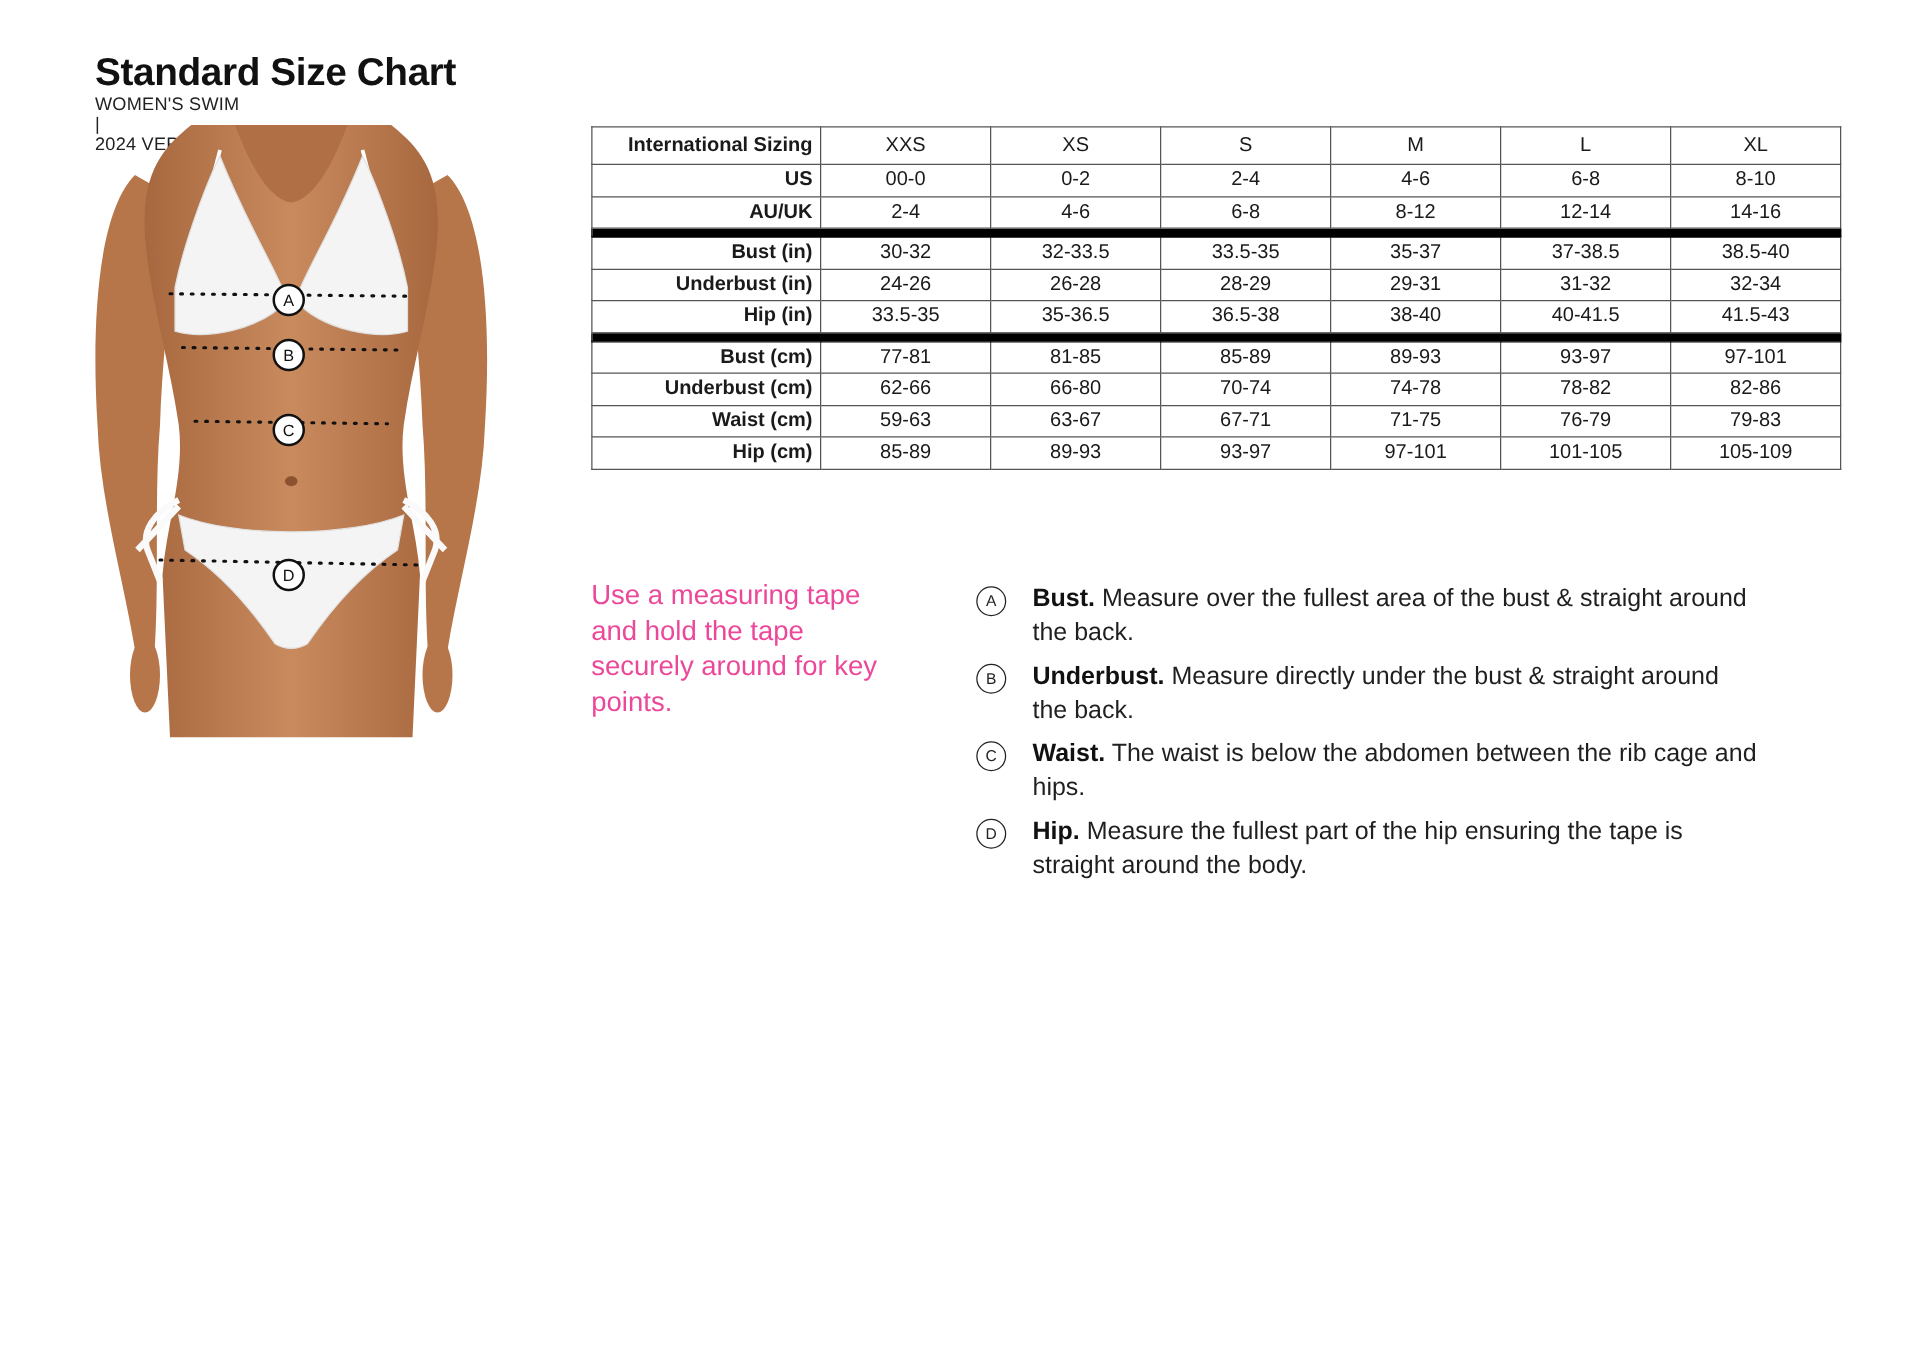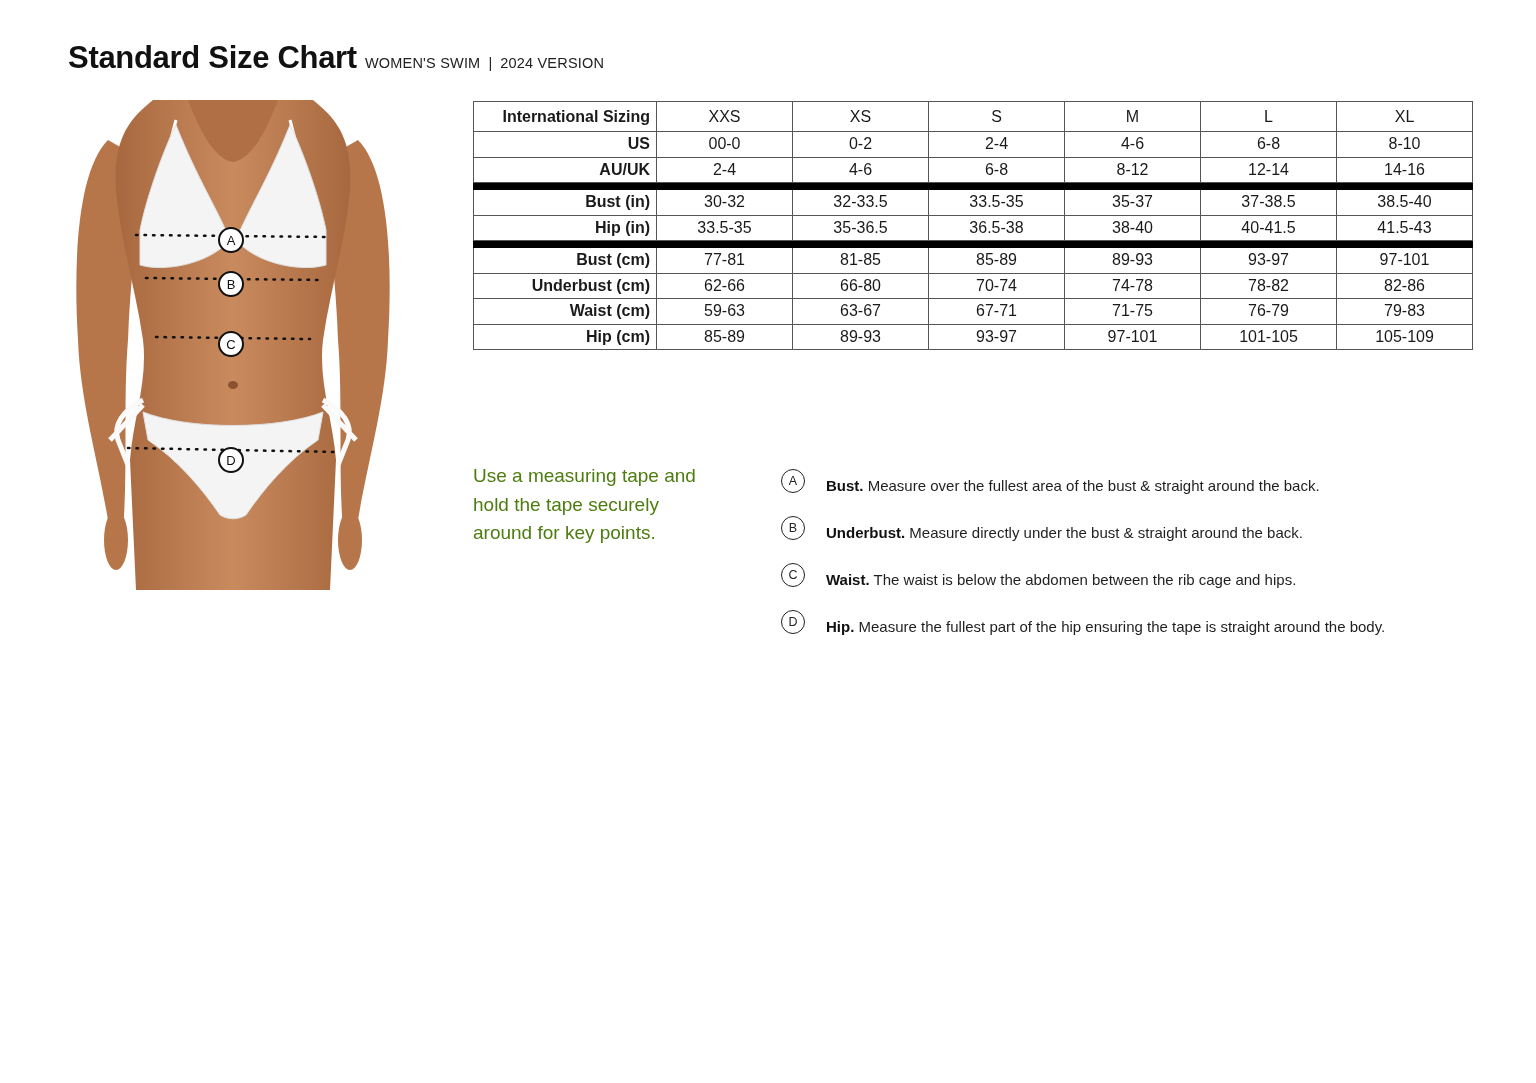--- a/index.html
+++ b/index.html
@@ -2,21 +2,21 @@
 <html><head>
 <meta charset="utf-8">
 <style>
   html, body { margin: 0; padding: 0; background: #ffffff; }
   body {
     width: 1536px; height: 1083px; position: relative; overflow: hidden;
     font-family: "Liberation Sans", "DejaVu Sans", sans-serif; color: #111111;
   }
   .title-row {
     position: absolute; left: 68px; top: 40px;
-    display: flex; align-items: baseline; white-space: nowrap;
+    display: flex; align-items: baseline; white-space: nowrap; flex-direction: column;
   }
   .title-main { font-size: 31px; font-weight: 700; letter-spacing: -0.3px; color: #111; }
   .title-sub { font-size: 14.5px; margin-left: 8px; color: #222; letter-spacing: 0.2px; }
   .title-sep { font-size: 14.5px; margin: 0 8px; color: #222; }
 
   
   .figure {
     position: absolute; left: 68px; top: 100px; width: 330px; height: 490px;
   }
   .figure svg { width: 100%; height: 100%; display: block; }
@@ -33,30 +33,30 @@
     border: 1px solid #555555; height: 24.5px; padding: 0 6px;
     text-align: center; font-weight: 400; color: #1a1a1a; line-height: 1;
   }
   .size-table th { font-weight: 400; height: 29px; }
   .size-table td.rlabel, .size-table th.rlabel { text-align: right; font-weight: 700; }
   .size-table tr.sep td { height: 6px; padding: 0; background: #000; border-color: #000; }
 
   
   .intro {
     position: absolute; left: 473px; top: 462px; width: 230px;
-    font-size: 19px; line-height: 28.5px; color: #4d7c0f;
+    font-size: 22px; line-height: 28.5px; color: #ec4899;
   }
   .measures { position: absolute; left: 781px; top: 466px; width: 640px; }
   .measure { display: flex; align-items: flex-start; margin-bottom: 8px; }
   .badge {
     flex: 0 0 auto; width: 24px; height: 24px; border: 1.6px solid #222; border-radius: 50%;
     box-sizing: border-box; display: flex; align-items: center; justify-content: center;
     font-size: 12.5px; color: #222; margin-top: 3px; margin-right: 21px;
   }
-  .measure-text { font-size: 15px; line-height: 39px; color: #1f1f1f; width: 580px; }
+  .measure-text { font-size: 20px; line-height: 27px; color: #1f1f1f; width: 580px; }
   .measure-text b { font-weight: 700; color: #111; }
 </style>
 </head>
 <body>
 
 <div class="title-row">
   <span class="title-main">Standard Size Chart</span>
   <span class="title-sub">WOMEN'S SWIM</span>
   <span class="title-sep">|</span>
   <span class="title-sub" style="margin-left:0">2024 VERSION</span>
@@ -165,20 +165,29 @@
       <tr>
         <td class="rlabel">Bust (in)</td>
         <td>30-32</td>
         <td>32-33.5</td>
         <td>33.5-35</td>
         <td>35-37</td>
         <td>37-38.5</td>
         <td>38.5-40</td>
       </tr>
       <tr>
+        <td class="rlabel">Underbust (in)</td>
+        <td>24-26</td>
+        <td>26-28</td>
+        <td>28-29</td>
+        <td>29-31</td>
+        <td>31-32</td>
+        <td>32-34</td>
+      </tr>
+      <tr>
         <td class="rlabel">Hip (in)</td>
         <td>33.5-35</td>
         <td>35-36.5</td>
         <td>36.5-38</td>
         <td>38-40</td>
         <td>40-41.5</td>
         <td>41.5-43</td>
       </tr>
       <tr class="sep">
         <td colspan="7"></td>

